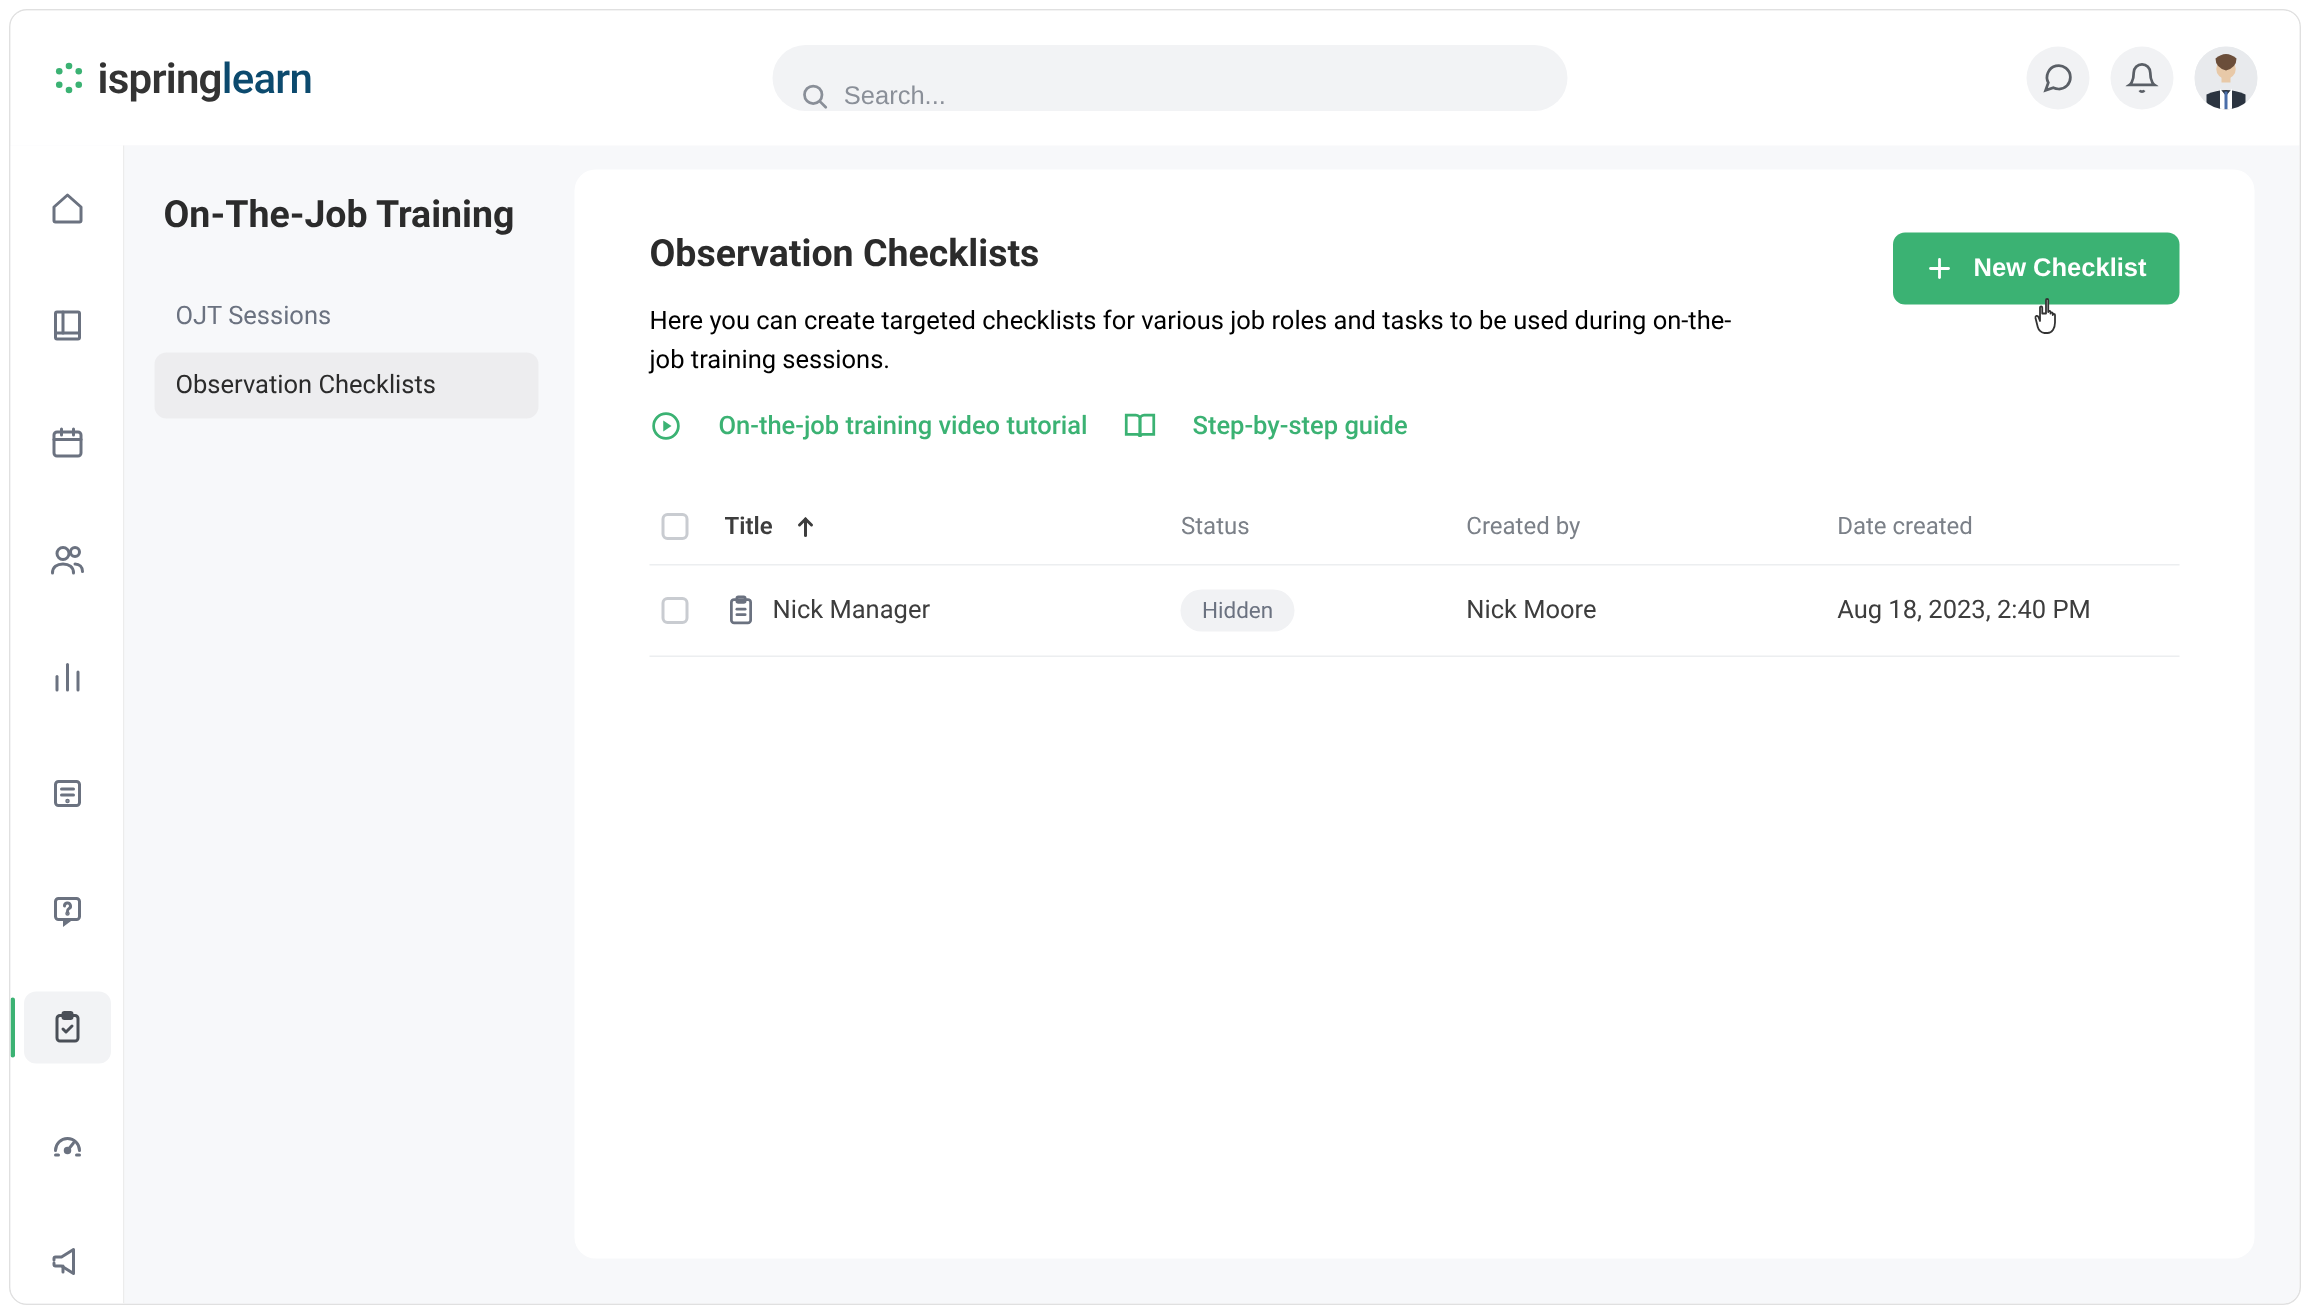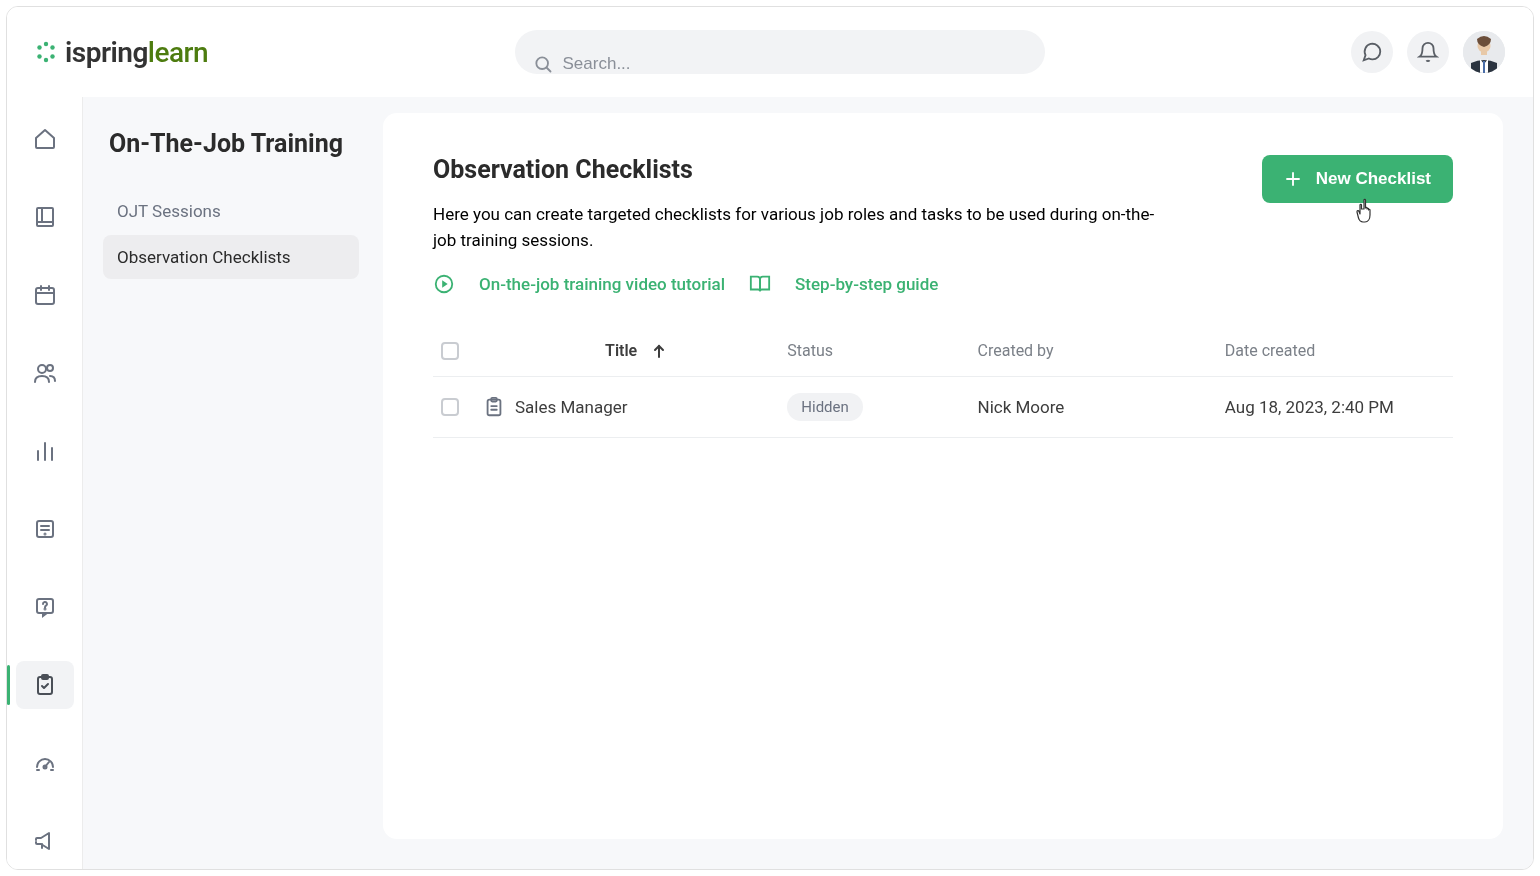--- a/index.html
+++ b/index.html
@@ -41,21 +41,21 @@
     width: 22px;
     height: 22px;
     position: relative;
   }
   .logo-text {
     font-size: 28px;
     font-weight: 600;
     color: #333;
     letter-spacing: -0.5px;
   }
-  .logo-text .learn { color: #4d7c0f; font-weight: 500; }
+  .logo-text .learn { color: #0c4a6e; font-weight: 500; }
 
   .search-wrap {
     flex: 0 0 auto;
     margin-left: auto;
     margin-right: auto;
   }
   .search {
     width: 530px;
     height: 44px;
     background: #f2f3f5;
@@ -245,21 +245,21 @@
   }
   .thead {
     color: #7b8088;
     font-size: 16px;
   }
   .col-check { width: 50px; padding-left: 8px; }
   .col-title { flex: 1.6; display: flex; align-items: center; gap: 10px; }
   .col-status { flex: 1; }
   .col-created { flex: 1.3; }
   .col-date { flex: 1.2; }
-  .thead .col-title { font-weight: 600; color: #3d3d3d; justify-content: center; }
+  .thead .col-title { font-weight: 600; color: #3d3d3d; }
   .sort-arrow { margin-left: 6px; }
   .checkbox {
     width: 18px;
     height: 18px;
     border: 2px solid #c9ccd1;
     border-radius: 4px;
     cursor: pointer;
   }
   .trow { color: #3d3d3d; font-size: 17px; }
   .badge {
@@ -521,21 +521,21 @@
             </div>
             <div class="col-title">
               <span>
                 <svg width="22" height="22" viewBox="0 0 24 24" fill="none" stroke="#6b7280" stroke-width="2" stroke-linecap="round">
                     <rect x="5" y="4" width="14" height="17" rx="2"></rect>
                     <rect x="9" y="2" width="6" height="4" rx="1"></rect>
                     <line x1="9" y1="11" x2="15" y2="11"></line>
                     <line x1="9" y1="15" x2="15" y2="15"></line>
                   </svg>
               </span>
-              <span>Sales Manager</span>
+              <span>Nick Manager</span>
             </div>
             <div class="col-status">
               <span class="badge">Hidden</span>
             </div>
             <div class="col-created">Nick Moore</div>
             <div class="col-date">Aug 18, 2023, 2:40 PM</div>
           </div>
         </div>
 
       </div>

